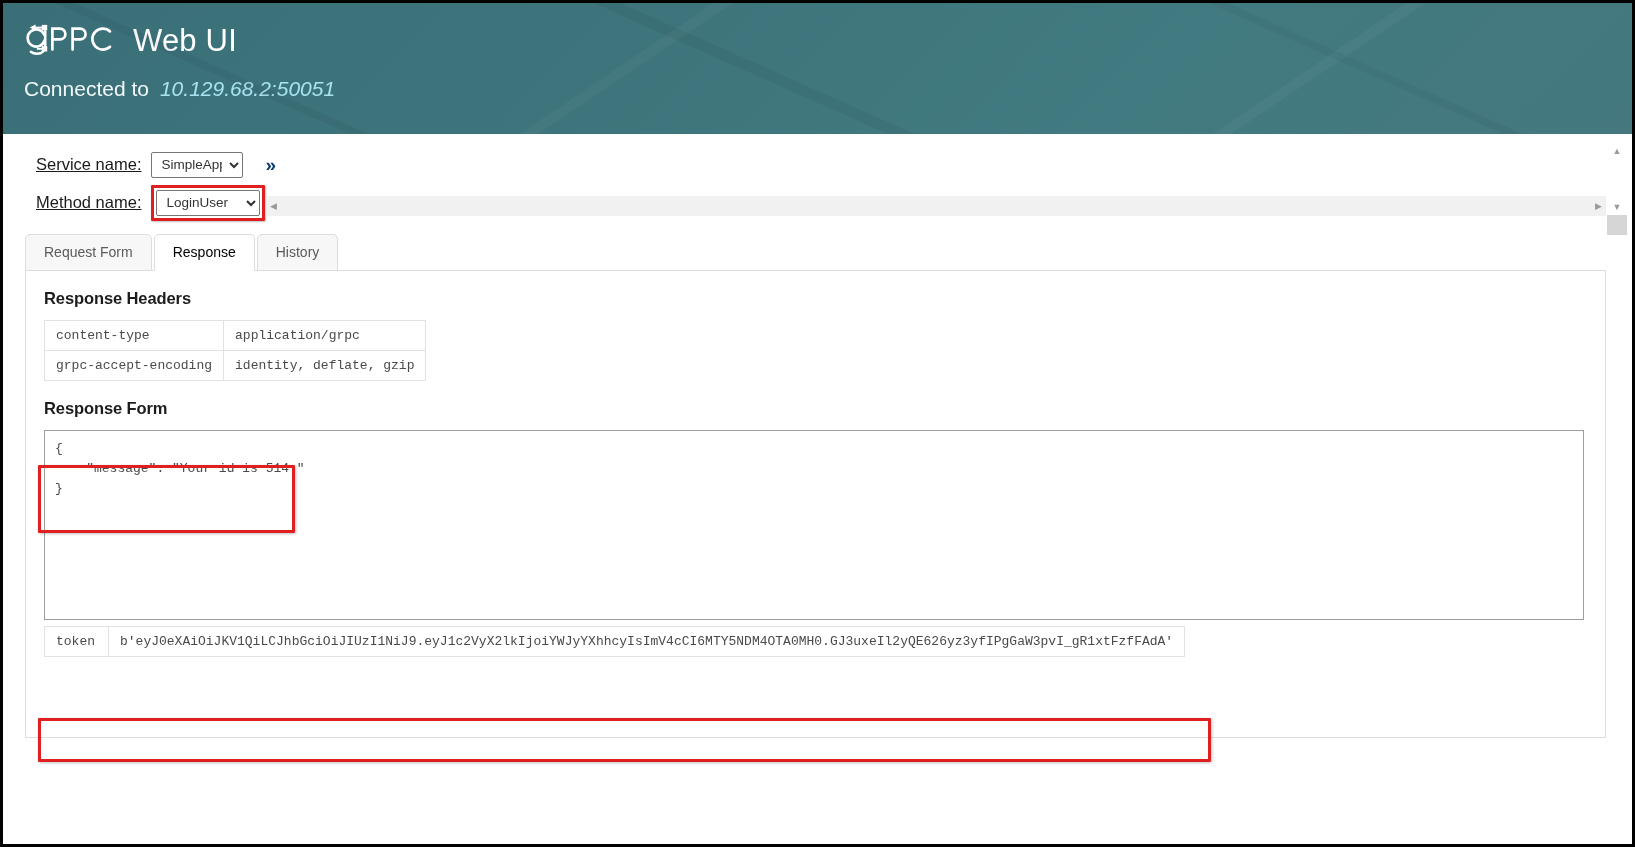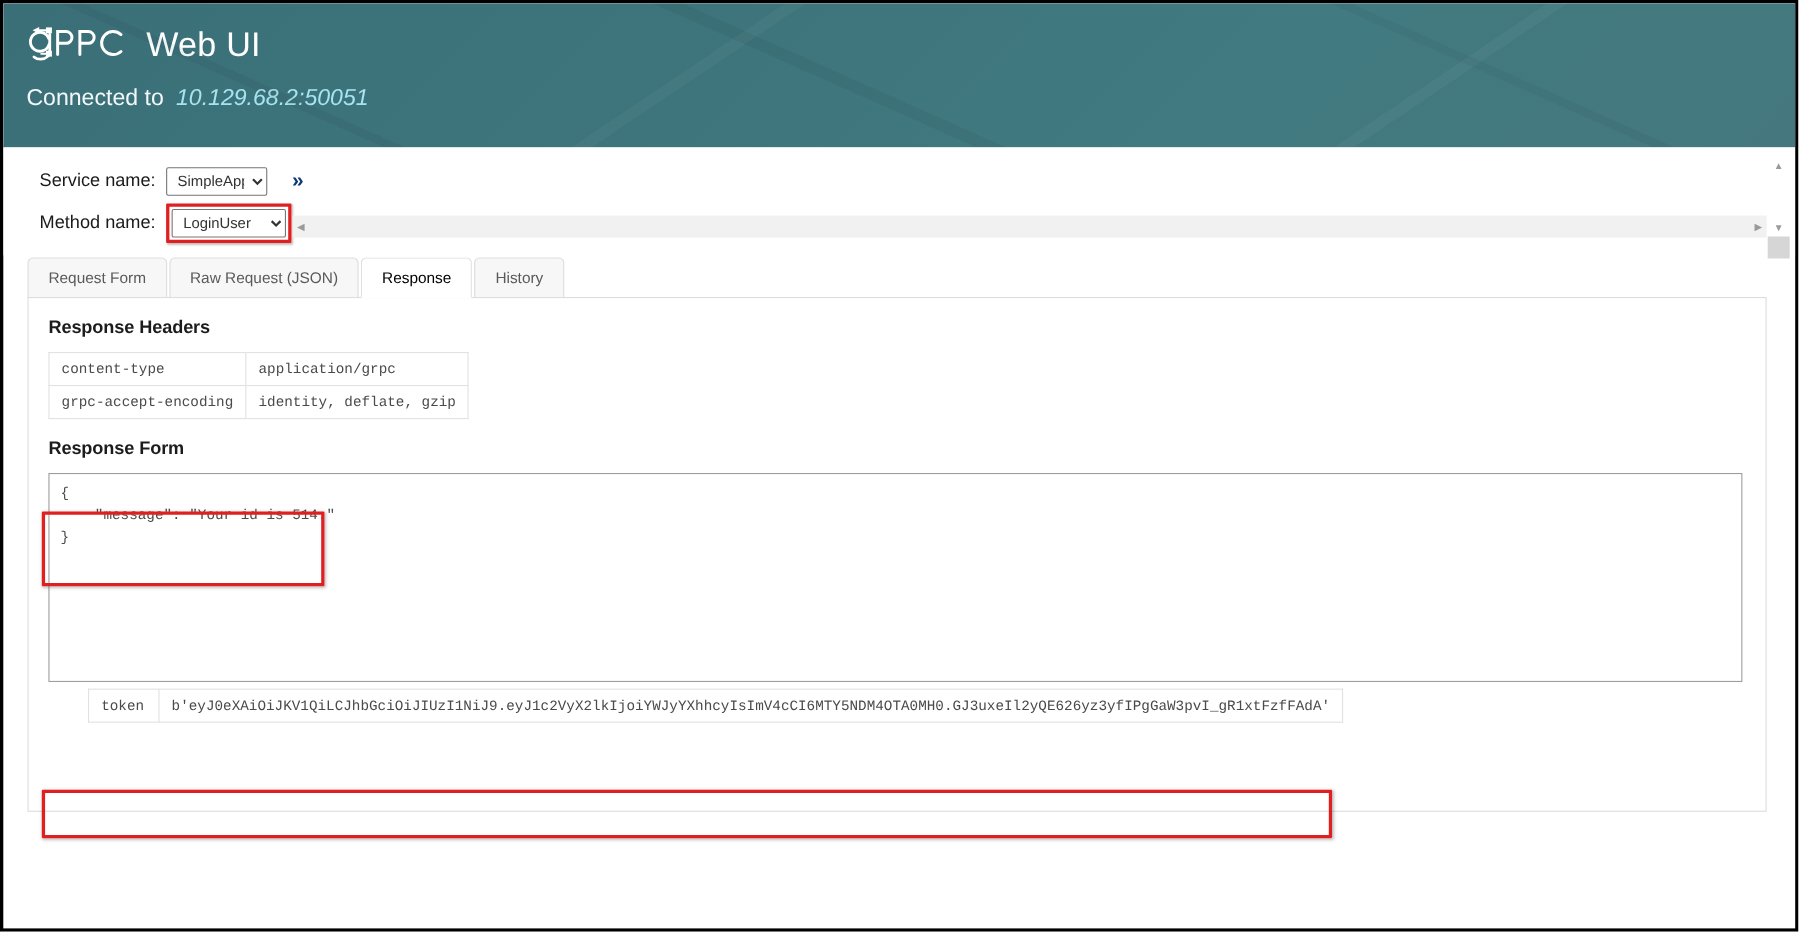--- a/index.html
+++ b/index.html
@@ -98,20 +98,21 @@
     display: flex;
     align-items: center;
     padding-left: 33px;
     height: 33px;
   }
   .sel-row + .sel-row { margin-top: 5px; }
   .sel-label {
     font-size: 16.5px;
     color: #1a1a1a;
     margin-right: 10px;
+    text-decoration: underline;
   }
   select.sel {
     font-family: "Liberation Sans", sans-serif;
     font-size: 13.5px;
     color: #333;
     background: #ffffff;
     border: 1px solid #767676;
     border-radius: 2px;
     padding: 3px 4px 3px 5px;
     height: 26px;
@@ -271,21 +272,21 @@
     position: absolute;
     border: 3px solid #e02020;
     border-radius: 1px;
     box-shadow: 1px 1px 3px rgba(0,0,0,0.25);
     pointer-events: none;
     z-index: 9;
   }
   #anno-data  { left: 35px;  top: 462px; width: 257px;  height: 68px; }
   #anno-token { left: 35px;  top: 715px; width: 1173px; height: 44px; }
 
-  .trailer-wrap { margin-top: 6px; margin-left: 36px; }
+  .trailer-wrap { margin-top: 6px; }
   table.trailer {
     border-collapse: collapse;
     border: 1px solid #dfdfdf;
   }
   table.trailer td {
     font-family: "Liberation Mono", monospace;
     font-size: 13px;
     color: #4a4a4a;
     border: 1px solid #e2e2e2;
     padding: 7px 11px;
@@ -356,21 +357,20 @@
     <div class="vscroll">
       <span class="arr">▲</span>
       <span class="arr">▼</span>
     </div>
     <div class="vscroll-thumb"></div>
   </div>
 
   <div class="tabs-wrap">
     <div class="tabs">
       <div class="tab">Request Form</div>
-      <div class="tab">Raw Request (JSON)</div>
       <div class="tab active">Response</div>
       <div class="tab">History</div>
     </div>
   </div>
 
   <div class="panel">
 
     <div class="section-title">Response Headers</div>
 
     <table class="kv">

